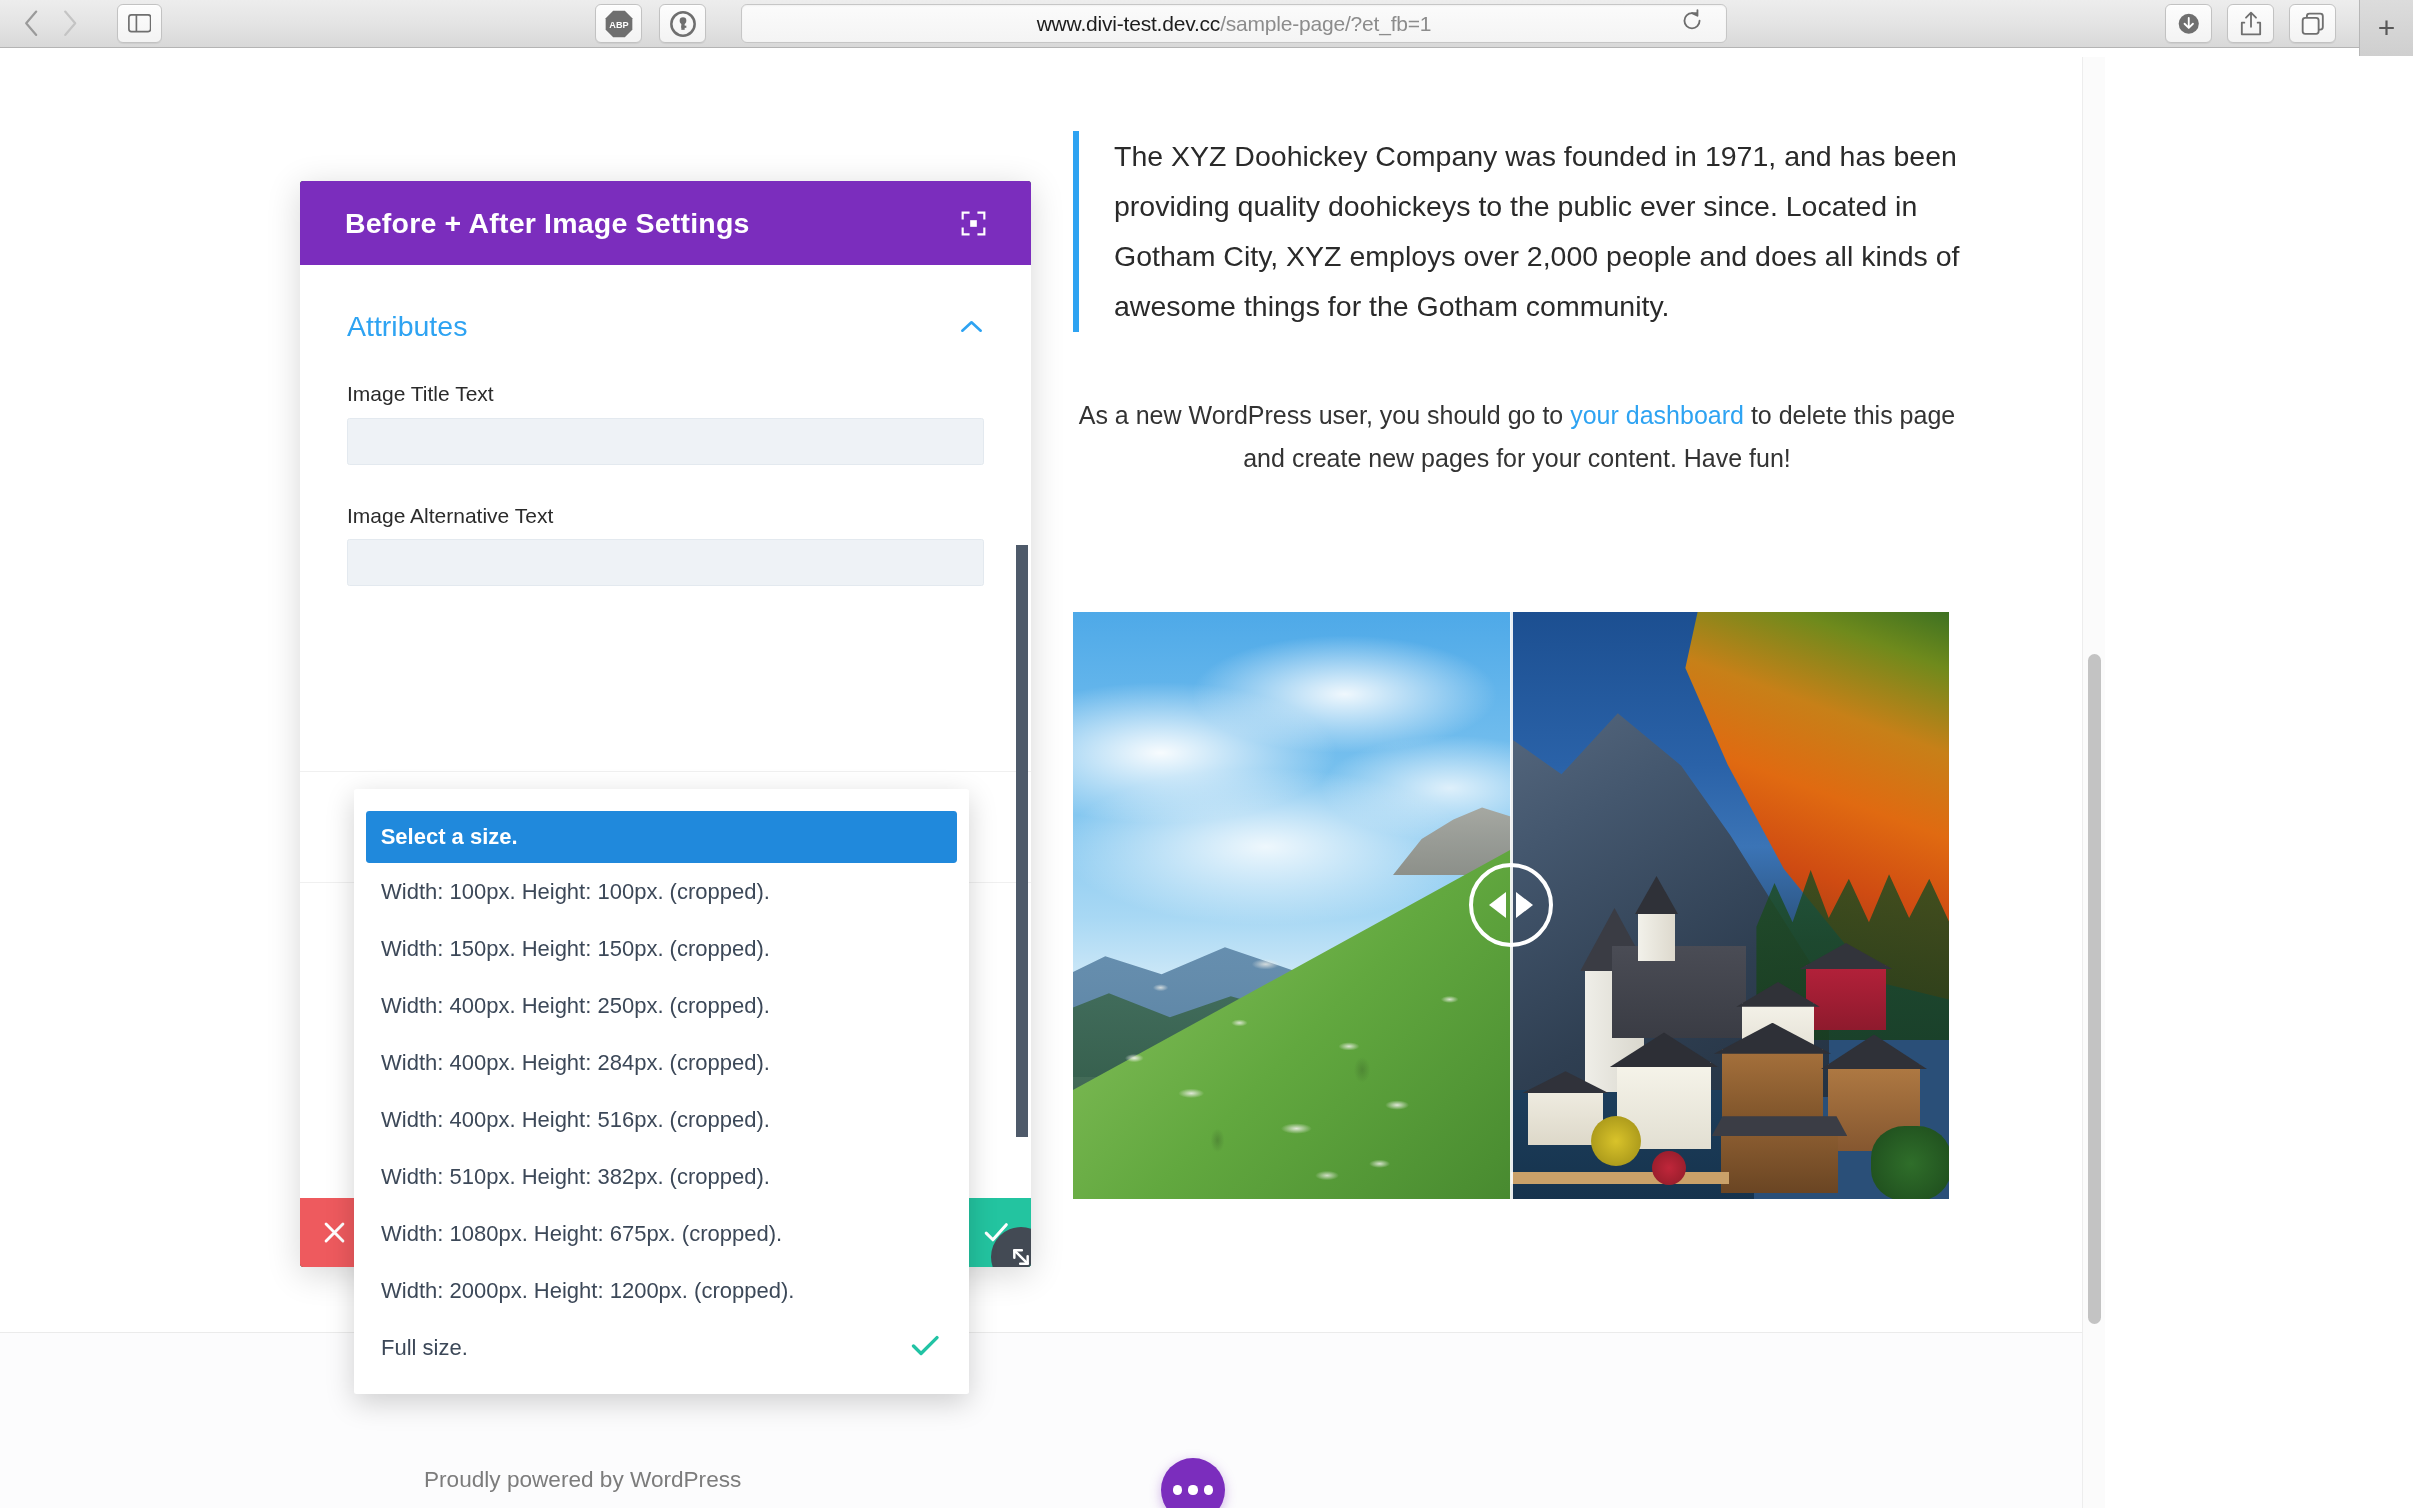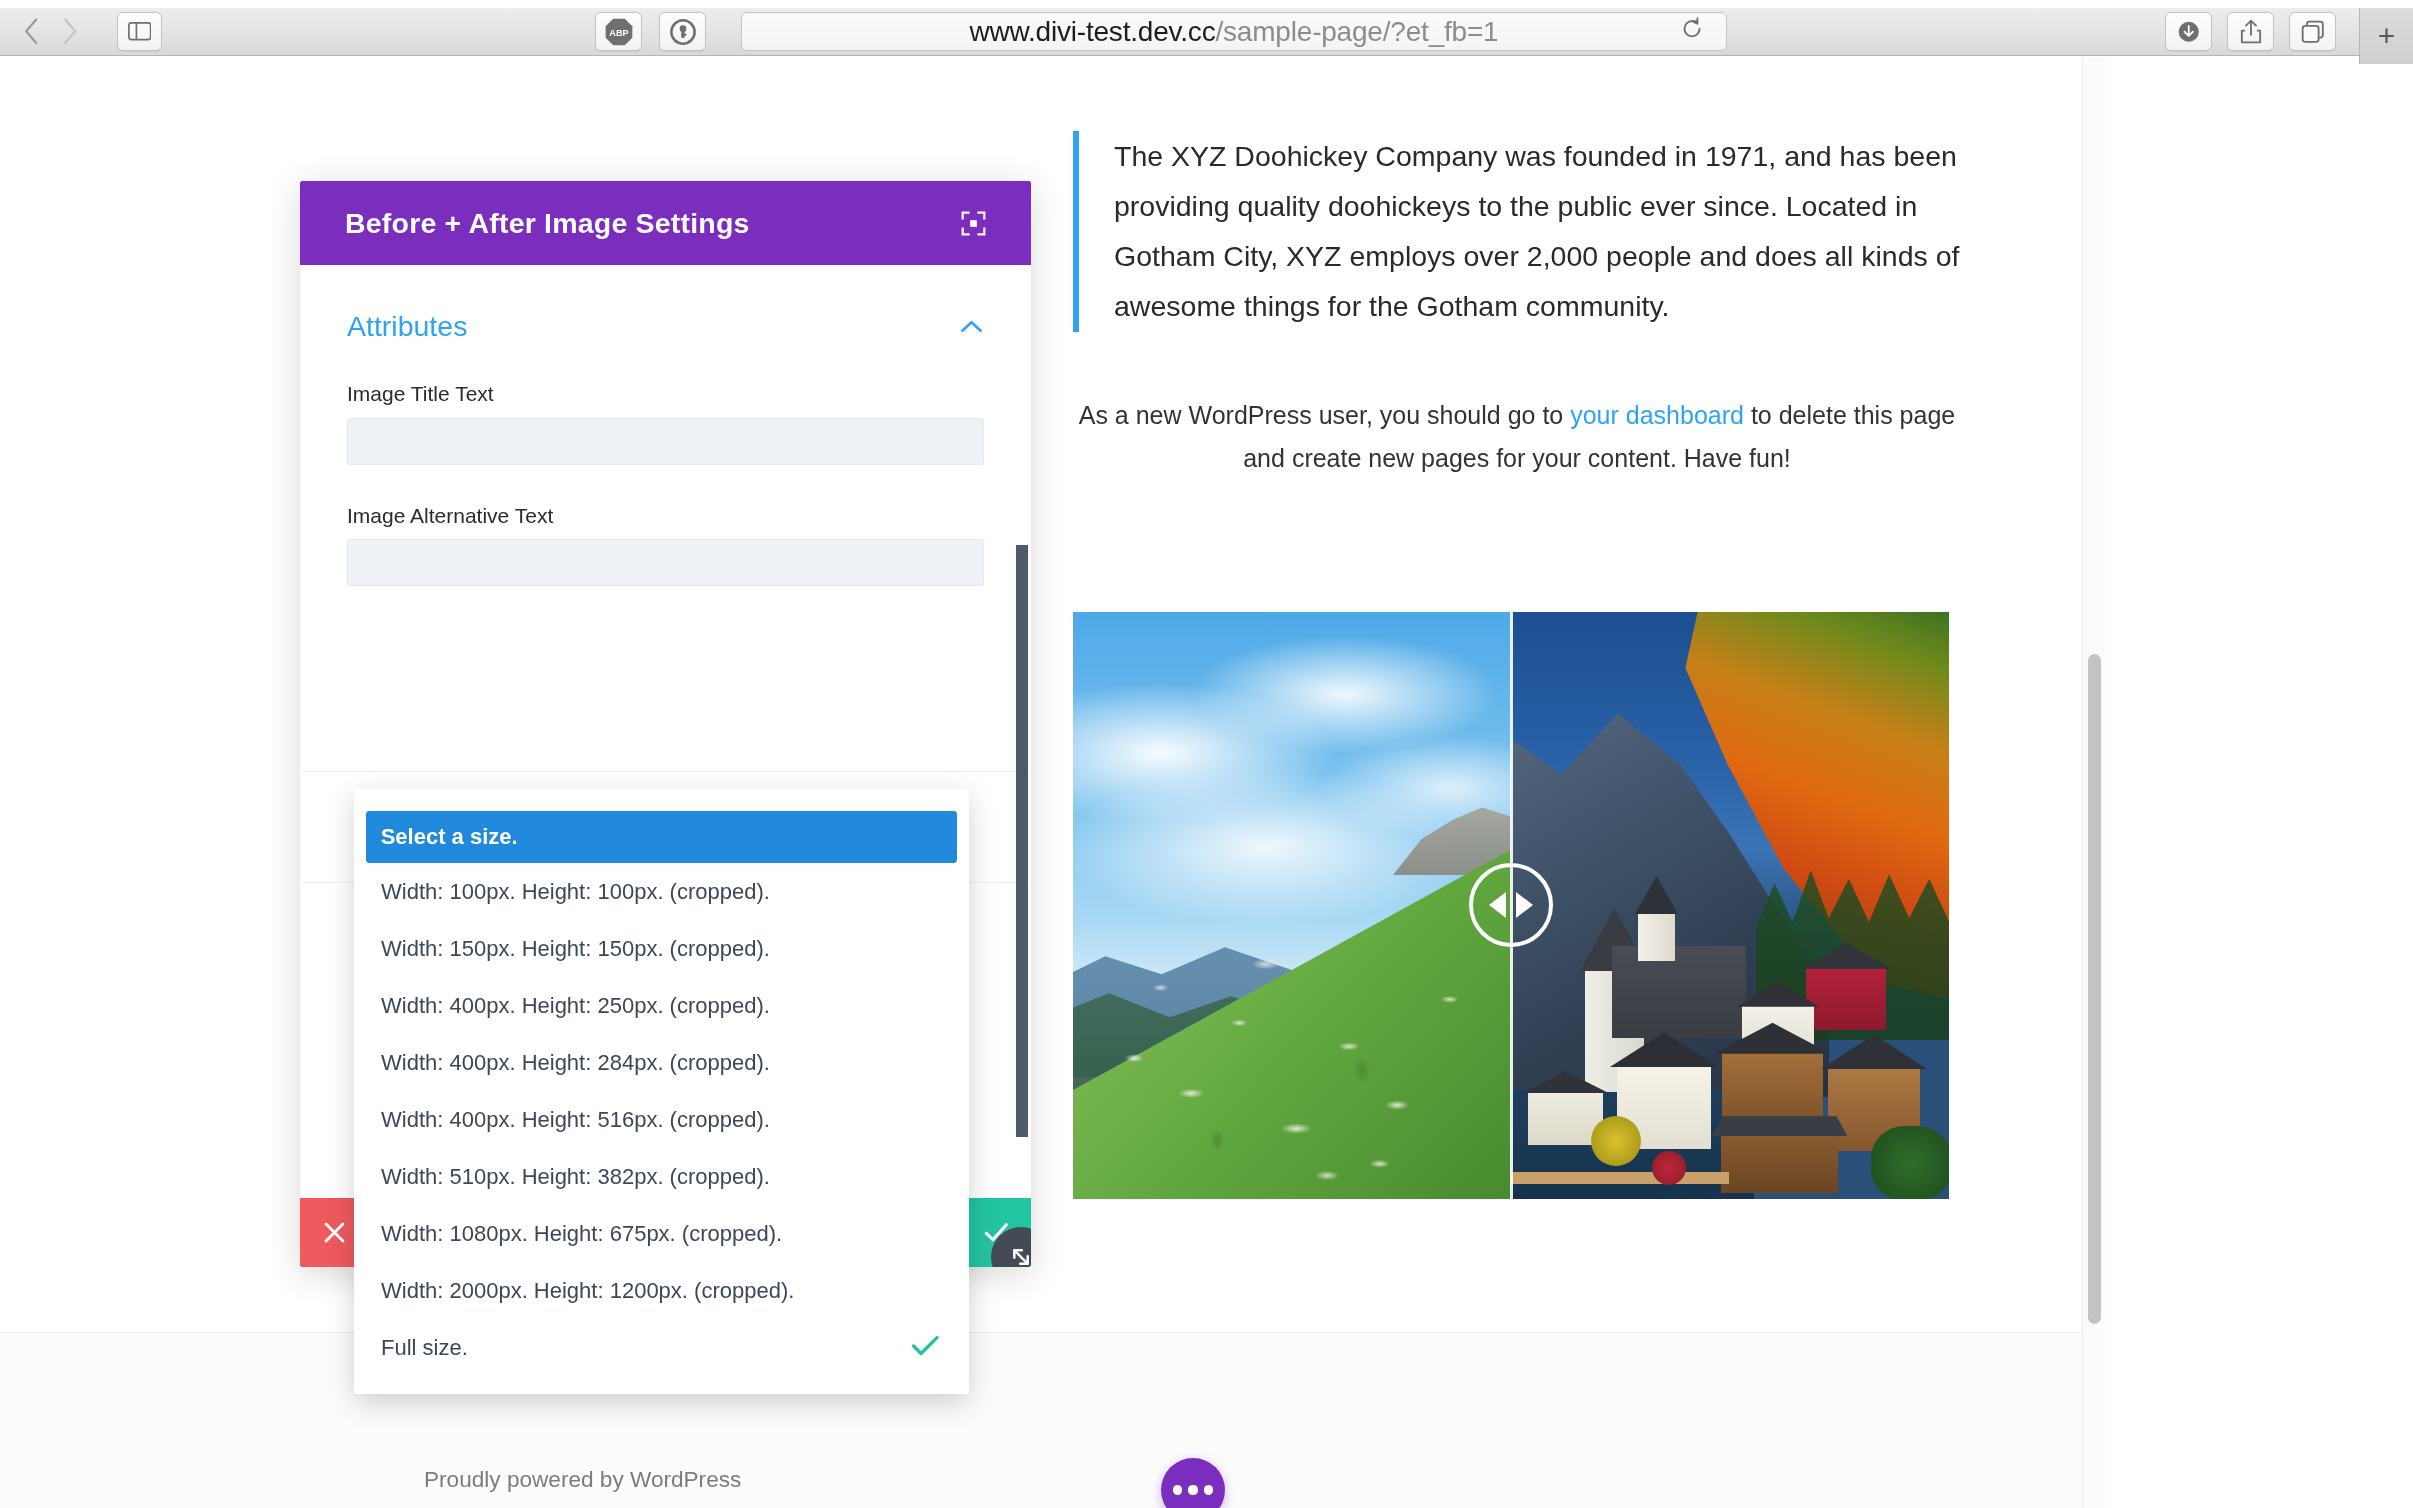--- a/index.html
+++ b/index.html
@@ -5,21 +5,21 @@
   * { box-sizing: border-box; margin: 0; padding: 0; }
   html, body {
     width: 2413px; height: 1508px;
     font-family: "Liberation Sans", sans-serif;
     background: #ffffff;
     overflow: hidden;
   }
 
   
   #browser-chrome {
-    position: absolute; top: 8px; left: 0;
+    position: absolute; top: 0; left: 0;
     width: 2413px; height: 48px;
     background: linear-gradient(to bottom, #ededed 0%, #e3e3e3 55%, #d8d8d8 100%);
     border-bottom: 0.8px solid #b4b4b4;
     display: flex; align-items: center; text-decoration: underline;
   }
   .chrome-btn {
     width: 44px; height: 40px;
     display: flex; align-items: center; justify-content: center;
     color: #9a9a9a;
   }
@@ -37,21 +37,21 @@
   #abp-button { position: absolute; left: 595px; width: 47px; }
   #pw-button { position: absolute; left: 659px; width: 47px; }
 
   #url-bar {
     position: absolute; left: 741px; width: 986px; height: 39px;
     background: linear-gradient(to bottom,#fbfbfb,#f4f4f4);
     border: 0.8px solid #c6c6c6; border-radius: 5.9px;
     display: flex; align-items: center; justify-content: center;
     box-shadow: 0 0.8px 1.7px rgba(0,0,0,.05) inset;
   }
-  #url-text { font-size: 28px; color: #1d1d1d; letter-spacing: -0.2px; white-space: nowrap; }
+  #url-text { font-size: 21px; color: #1d1d1d; letter-spacing: -0.2px; white-space: nowrap; }
   #url-text .path { color: #8c8c8c; }
   #reload-icon { position: absolute; right: 23.5px; color: #6d6d6d; font-size: 22.6px; line-height: 1; }
 
   #right-group { position: absolute; right: 77px; display: flex; gap: 15px; }
   #right-group .pill { width: 47px; }
   #new-tab-button {
     position: absolute; right: 0; top: 0; width: 54px; height: 56px;
     background: linear-gradient(to bottom,#dcdcdc,#cfcfcf);
     border-left: 0.8px solid #b7b7b7;
     display: flex; align-items: center; justify-content: center;

